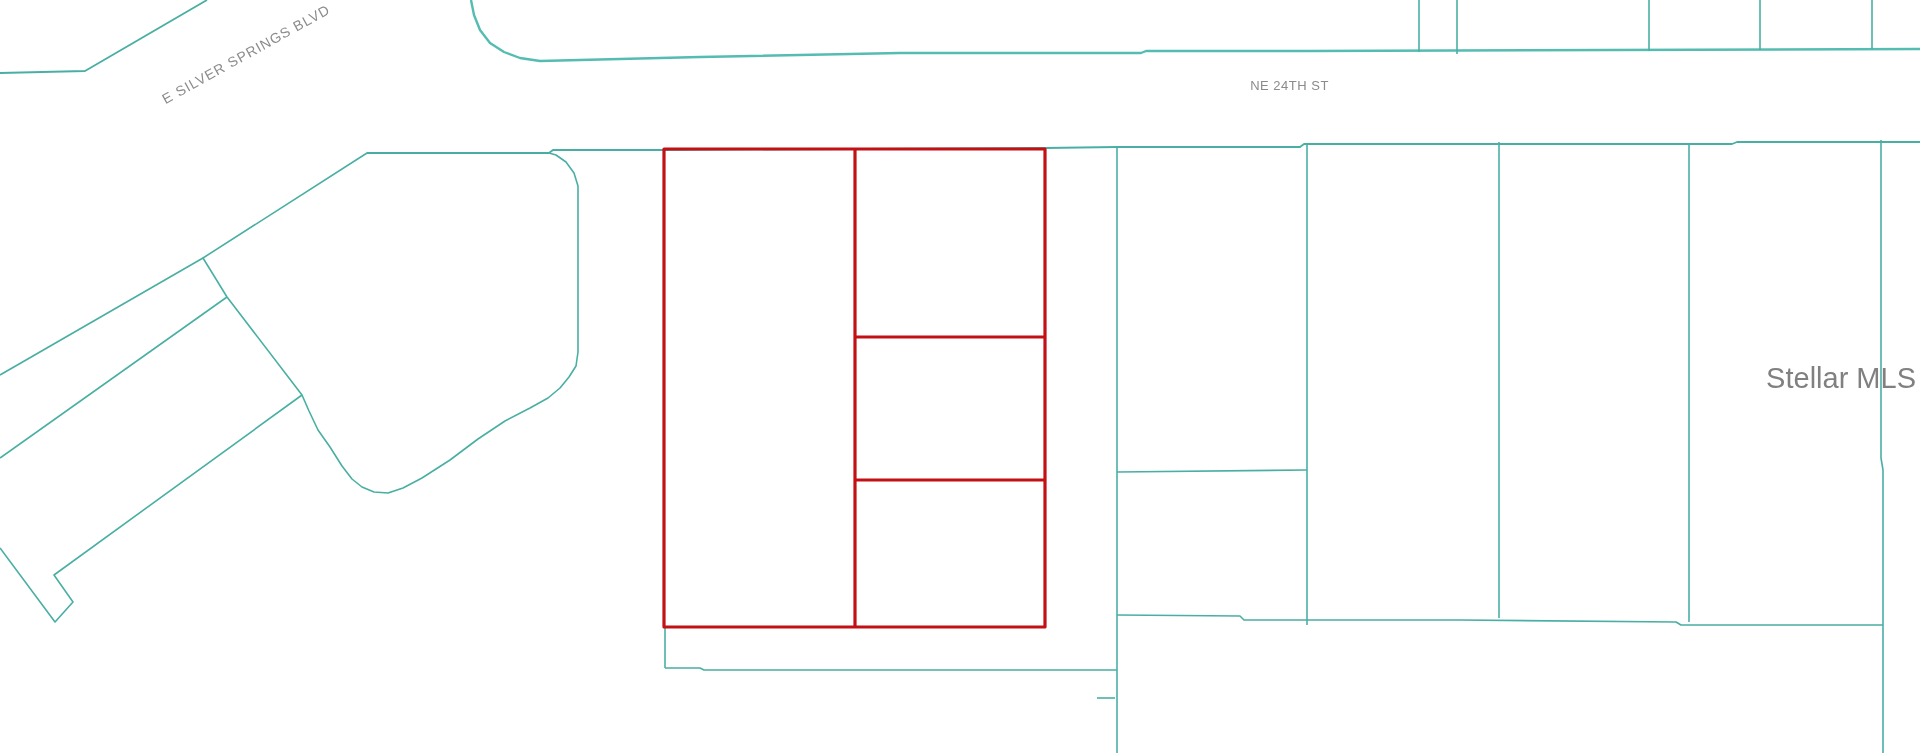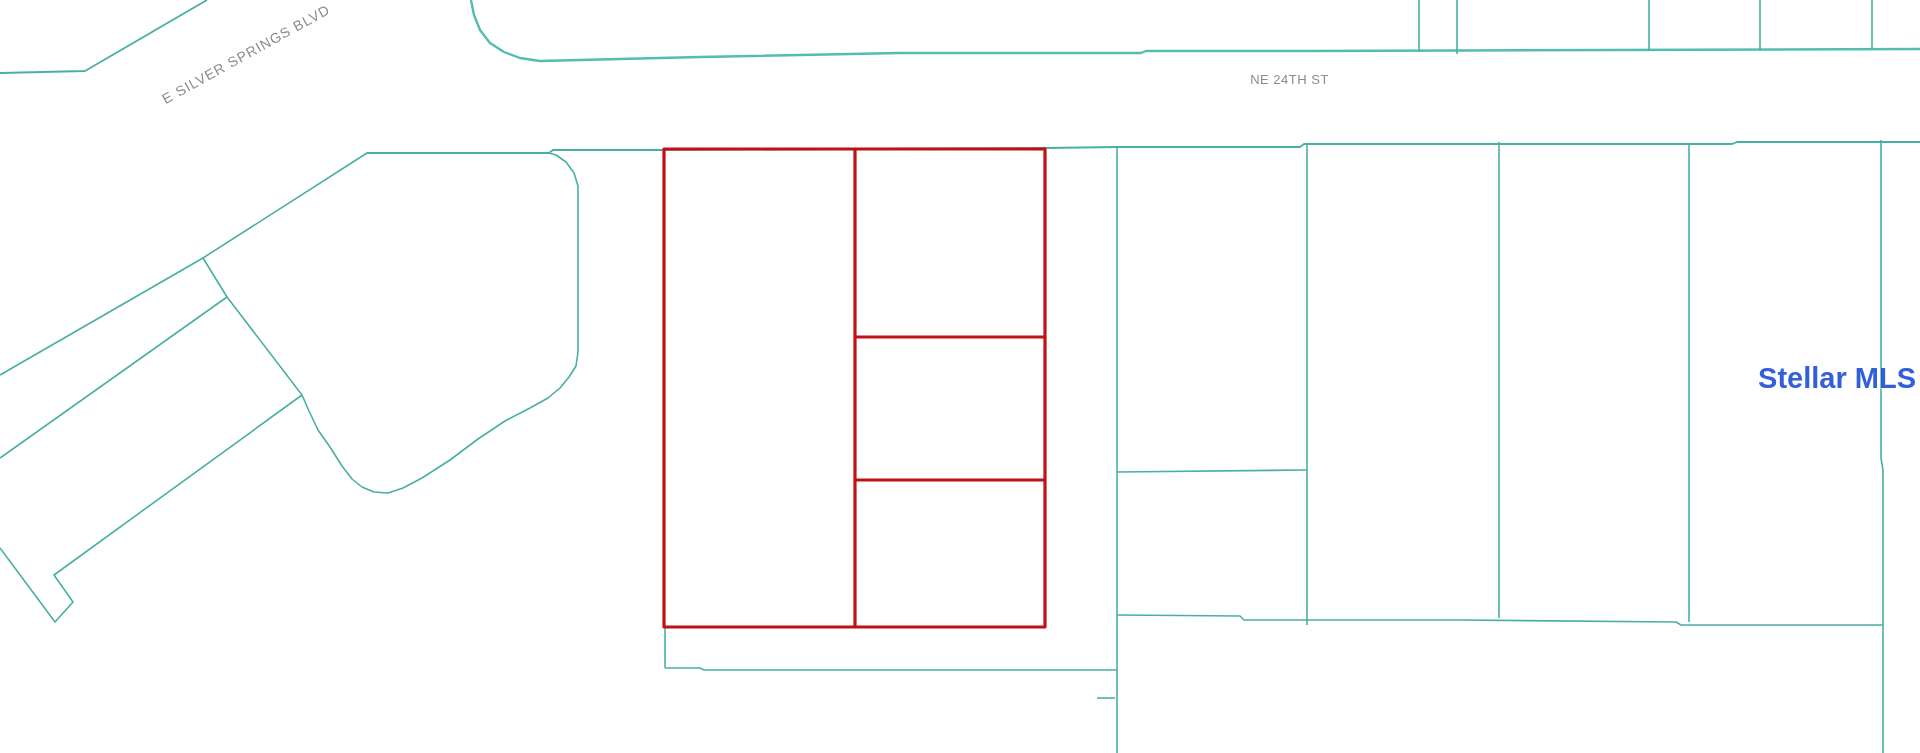--- a/index.html
+++ b/index.html
@@ -26,23 +26,23 @@
   .lbl {
     position: absolute;
     white-space: nowrap;
     text-align: center;
     user-select: none;
   }
   .street-label {
     color: #8b8b8b;
   }
   .watermark {
-    color: #1d4ed8;
+    color: #737373;
     text-shadow: 0 0 1px #ffffff, 0 1px 1px #ffffff;
-    font-weight: bold;
+    font-weight: normal;
     opacity: 0.9;
   }
 </style>
 </head>
 <body>
 
 <div id="viewport">
   <svg id="map-svg" viewBox="0 0 1920 753">
       <polyline points="0,73 85,71 207,0" fill="none" stroke="#4aafa3" stroke-width="1.8" stroke-linejoin="round" stroke-linecap="butt"></polyline>
       <polyline points="471,0 474,15 480,30 490,43 504,52 520,58 540,61 700,57 900,53 1141,53 1146,51 1310,51 1920,49" fill="none" stroke="#54bcb0" stroke-width="2.4" stroke-linejoin="round" stroke-linecap="butt"></polyline>
@@ -67,16 +67,16 @@
       <polyline points="1117,615 1240,616 1244,620 1460,620 1676,622 1681,625 1883,625" fill="none" stroke="#4aafa3" stroke-width="1.6" stroke-linejoin="round" stroke-linecap="butt"></polyline>
       <polyline points="1097,698 1115,698" fill="none" stroke="#4aafa3" stroke-width="1.6" stroke-linejoin="round" stroke-linecap="butt"></polyline>
       <polygon points="664,149 1045,149 1045,627 664,627" fill="none" stroke="#c21115" stroke-width="3.2" stroke-linejoin="round" stroke-linecap="butt"></polygon>
       <polyline points="855,149 855,627" fill="none" stroke="#c21115" stroke-width="3.2" stroke-linejoin="round" stroke-linecap="butt"></polyline>
       <polyline points="855,337 1045,337" fill="none" stroke="#c21115" stroke-width="3.2" stroke-linejoin="round" stroke-linecap="butt"></polyline>
       <polyline points="855,480 1045,480" fill="none" stroke="#c21115" stroke-width="3.2" stroke-linejoin="round" stroke-linecap="butt"></polyline>
     </svg>
 
   <div class="lbl street-label" style="left: 146px; top: 46px; width: 200px; font-size: 14px; letter-spacing: 1px; transform: rotate(-29deg);">E SILVER SPRINGS BLVD</div>
 
-  <div class="lbl street-label" style="left: 1242px; top: 72px; width: 95px; font-size: 13px; letter-spacing: 0.5px;">NE 24TH ST</div>
+  <div class="lbl street-label" style="left: 1242px; top: 78px; width: 95px; font-size: 13px; letter-spacing: 0.5px;">NE 24TH ST</div>
 
   <div class="lbl watermark" style="right: 4px; top: 362px; font-size: 29px; letter-spacing: 0px;">Stellar MLS</div>
 </div>
 
 </body></html>

